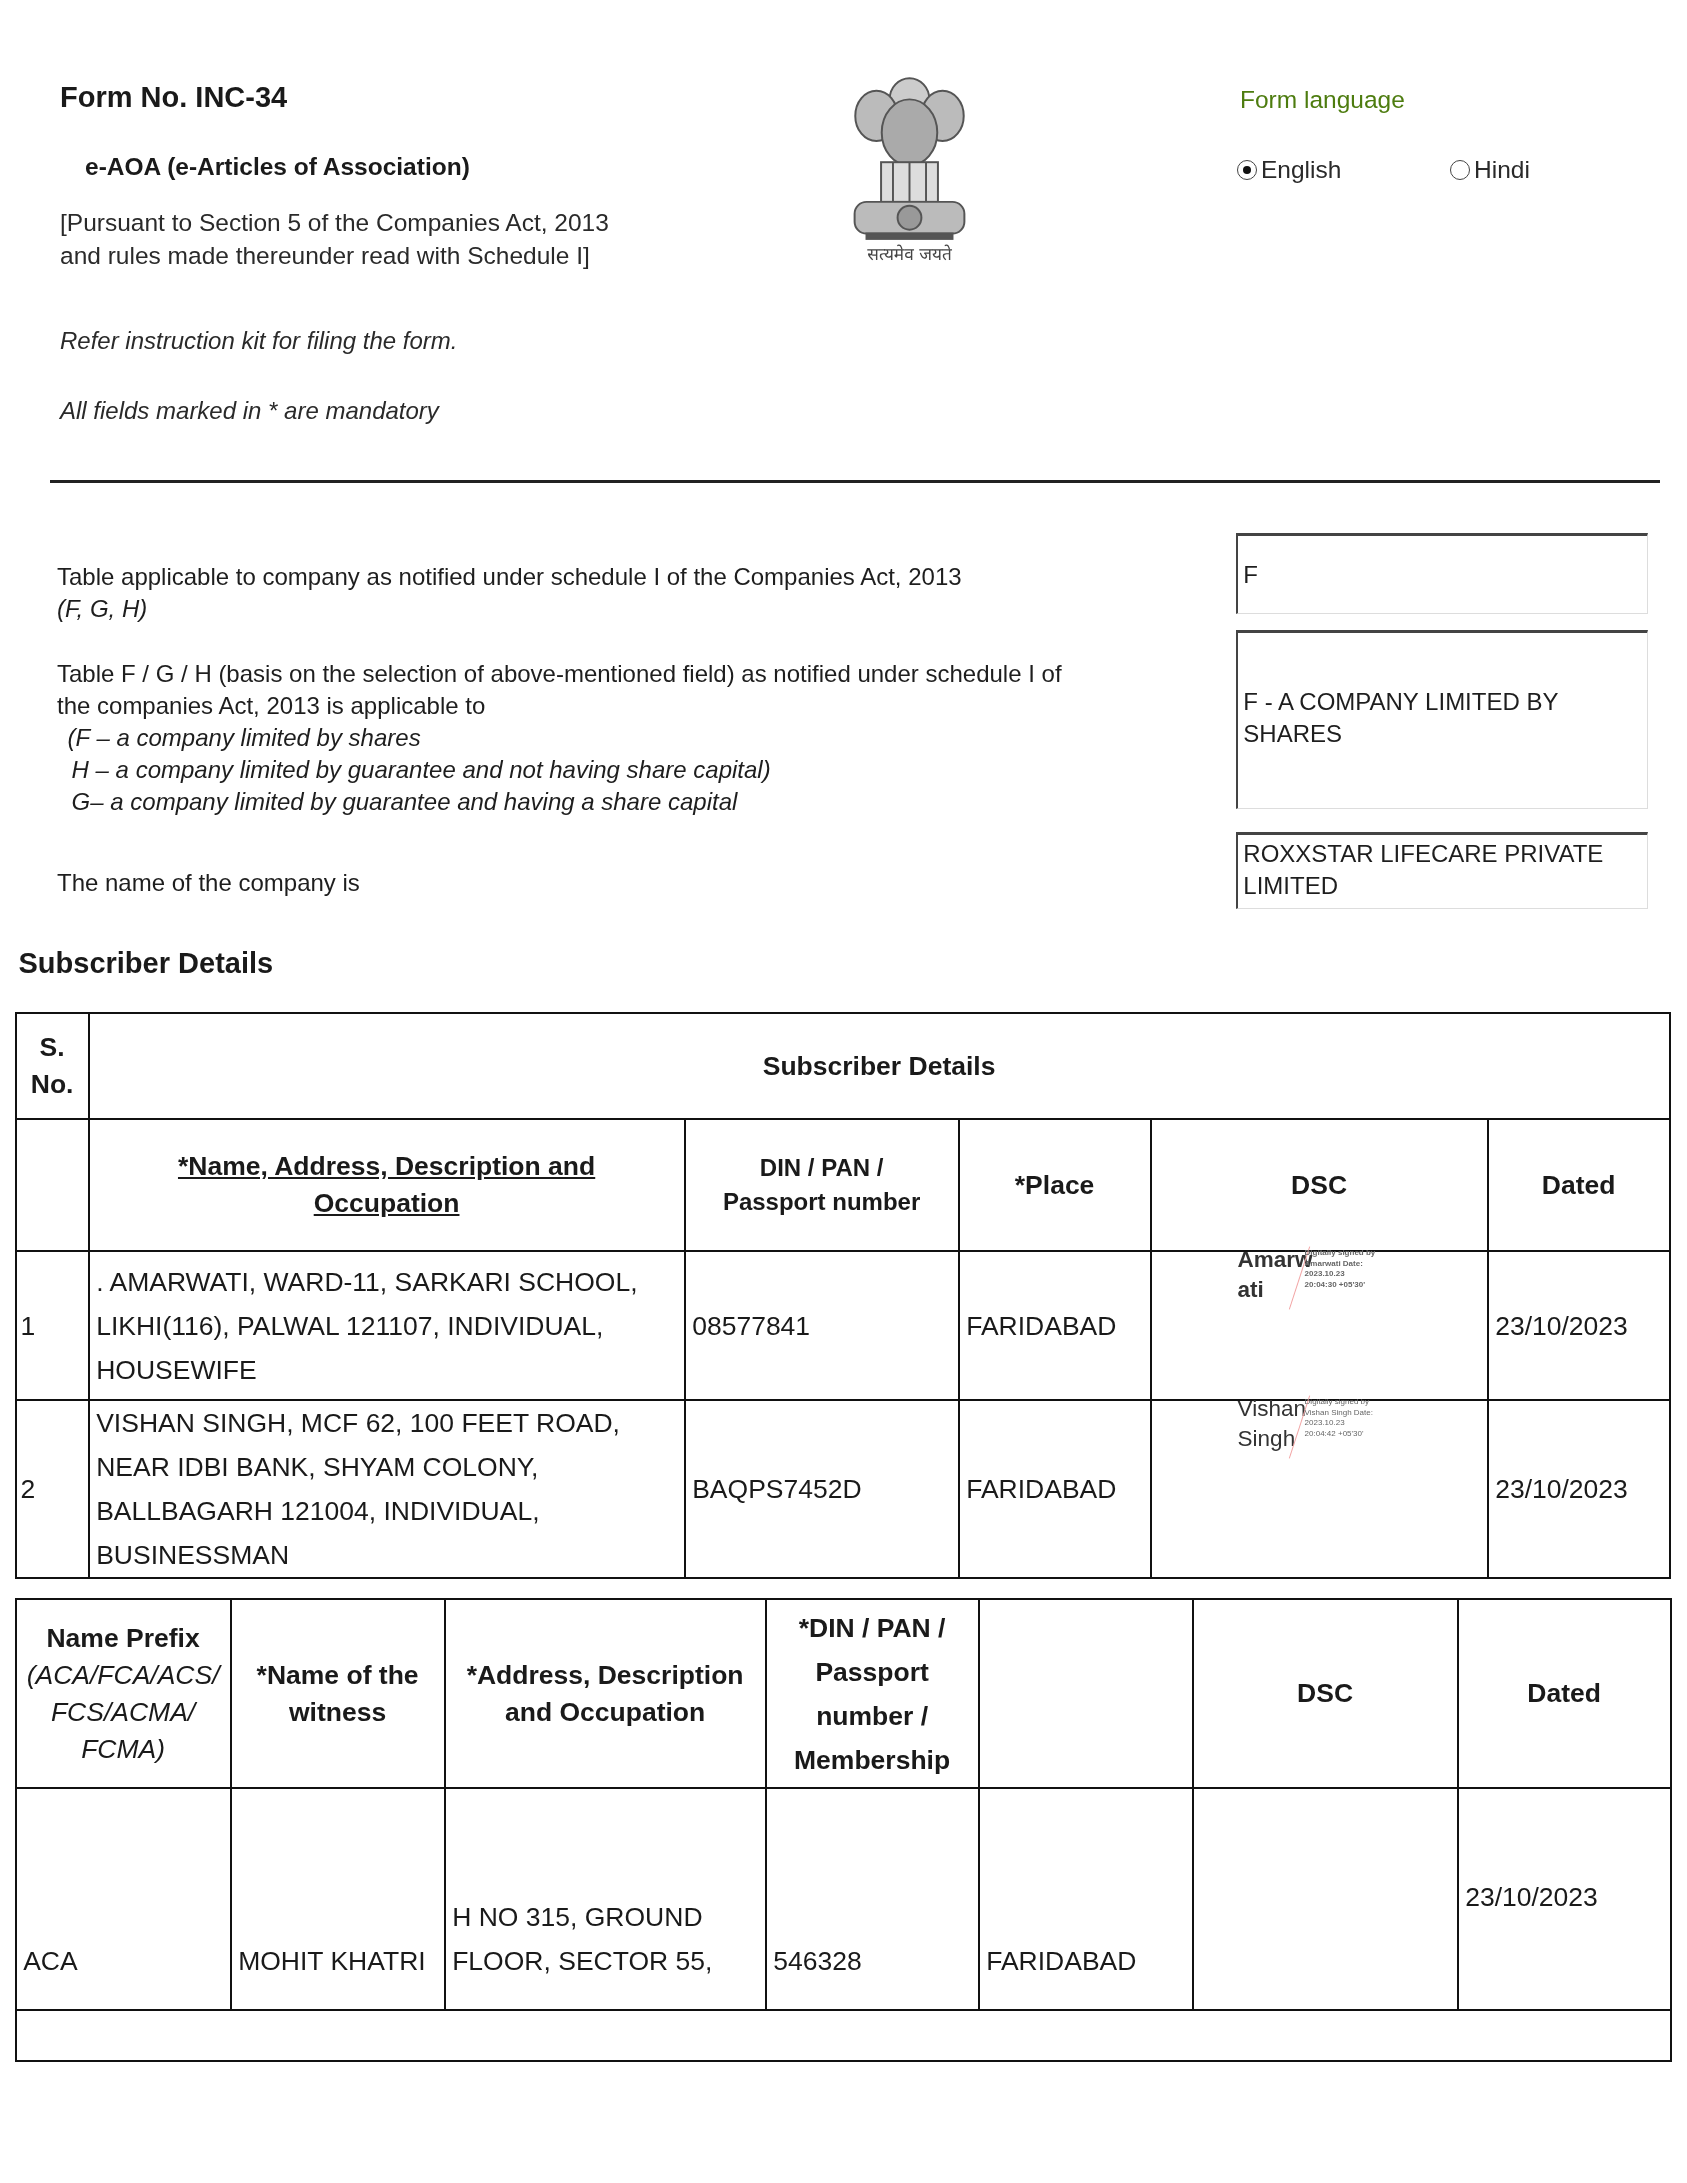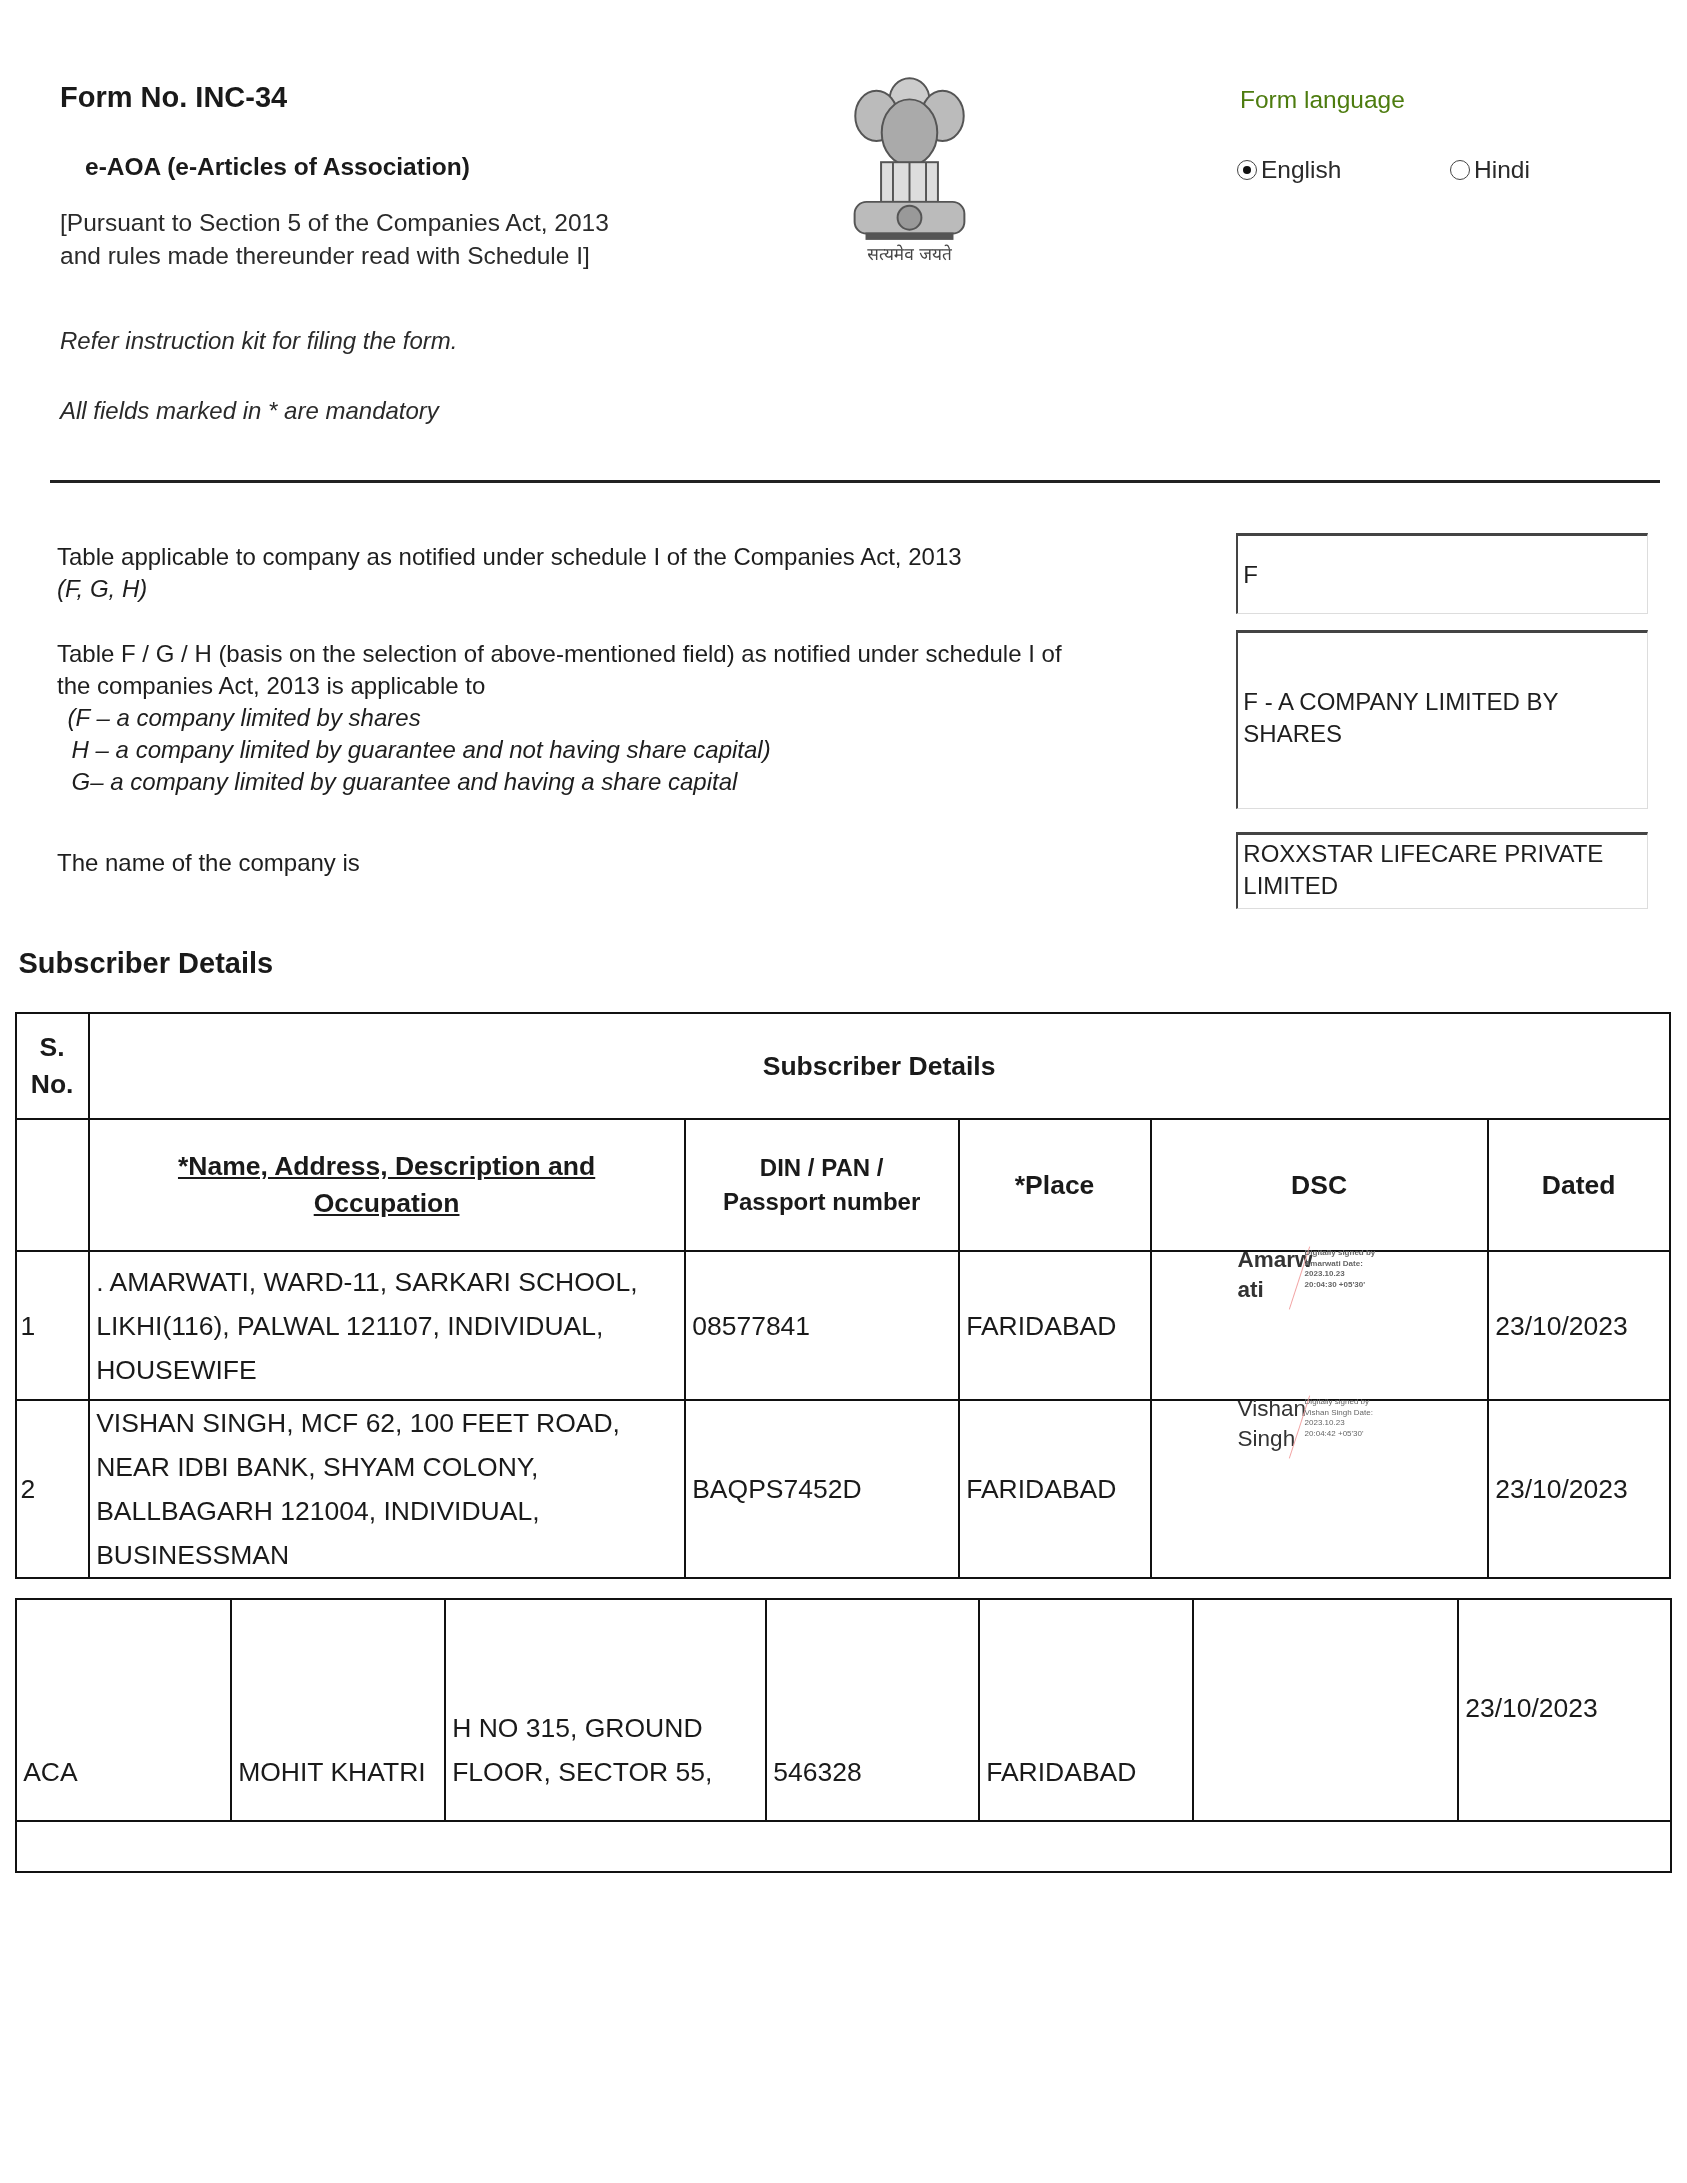--- a/index.html
+++ b/index.html
@@ -10,21 +10,21 @@
   .subtitle { left:60px; top:153px; font-size:24.5px; font-weight:bold;margin-left:25px; }
   .pursuant { left:60px; top:206px; font-size:24.5px; line-height:33px; color:#2a2a2a; }
   .refer { left:60px; top:327px; font-size:24px; font-style:italic; color:#2a2a2a; }
   .mandatory { left:60px; top:397px; font-size:24px; font-style:italic; color:#2a2a2a; }
   .emblem { left:840px; top:63px; width:139px; height:205px; }
   .lang-label { left:1240px; top:86px; font-size:24.5px; color:#4d7c0f; }
   .radio { top:156px; font-size:24.5px; color:#2a2a2a; display:flex; align-items:center; gap:4px; cursor:pointer; }
   .radio .dot { width:20px; height:20px; border:1.3px solid #444; border-radius:50%; box-sizing:border-box; position:relative; background:#fff; }
   .radio .dot.on::after { content:""; position:absolute; left:4.6px; top:4.6px; width:8px; height:8px; border-radius:50%; background:#111; }
   .rule { left:50px; top:480px; width:1610px; height:2.6px; background:#222; }
-  .q { left:57px; font-size:24px; line-height:32px; color:#1e1e1e; }
+  .q { left:57px; font-size:24px; line-height:32px; color:#1e1e1e;margin-top:20px; }
   .q i { font-style:italic; }
   .field { left:1236px; width:412px; border-top:3.3px solid #444; border-left:2.6px solid #444;
            border-right:1.3px solid #ddd; border-bottom:1.3px solid #ddd; box-sizing:border-box;
            padding:2.6px 5.3px; font-size:24px; line-height:32px; color:#1e1e1e; background:#fff; }
   .sec-head { left:18.5px; top:947px; font-size:29px; font-weight:bold; }
   table.grid { position:absolute; border-collapse:collapse; table-layout:fixed; }
   table.grid td, table.grid th { border:2px solid #111; padding:0 6.6px; vertical-align:middle; }
   table.grid th { font-weight:bold; text-align:center; font-size:26.5px; line-height:37px; }
   table.grid td { font-size:26.5px; line-height:44px; color:#1a1a1a; }
   .t1 { left:14.6px; top:1012px; width:1654px; }
@@ -156,20 +156,32 @@
   <colgroup>
     <col style="width:215px">
       <col style="width:214px">
       <col style="width:321px">
     <col style="width:213px">
       <col style="width:214px">
       <col style="width:265px">
       <col style="width:213px">
   </colgroup>
   <tbody>
+  <tr style="height:189px;">
+    <th style="padding:0 4px;">
+      <div>Name Prefix</div>
+      <div style="font-weight:normal;font-style:italic;">(ACA/FCA/ACS/ FCS/ACMA/ FCMA)</div>
+    </th>
+    <th style="padding:0 13.2px;">*Name of the witness</th>
+    <th style="padding:0 13.2px;">*Address, Description and Occupation</th>
+    <th style="padding:0 13.2px;line-height:44px;">*DIN / PAN / Passport number / Membership</th>
+    <th></th>
+    <th>DSC</th>
+    <th>Dated</th>
+  </tr>
   <tr style="height:222px;">
     <td style="vertical-align:bottom;padding-bottom:26.5px;">ACA</td>
     <td style="vertical-align:bottom;padding-bottom:26.5px;">MOHIT KHATRI</td>
     <td style="vertical-align:bottom;padding-bottom:26.5px;">H NO 315, GROUND FLOOR, SECTOR 55,</td>
     <td style="vertical-align:bottom;padding-bottom:26.5px;">546328</td>
     <td style="vertical-align:bottom;padding-bottom:26.5px;">FARIDABAD</td>
     <td></td>
     <td style="vertical-align:top;padding-top:86px;">23/10/2023</td>
   </tr>
   <tr class="bottom-cell">

